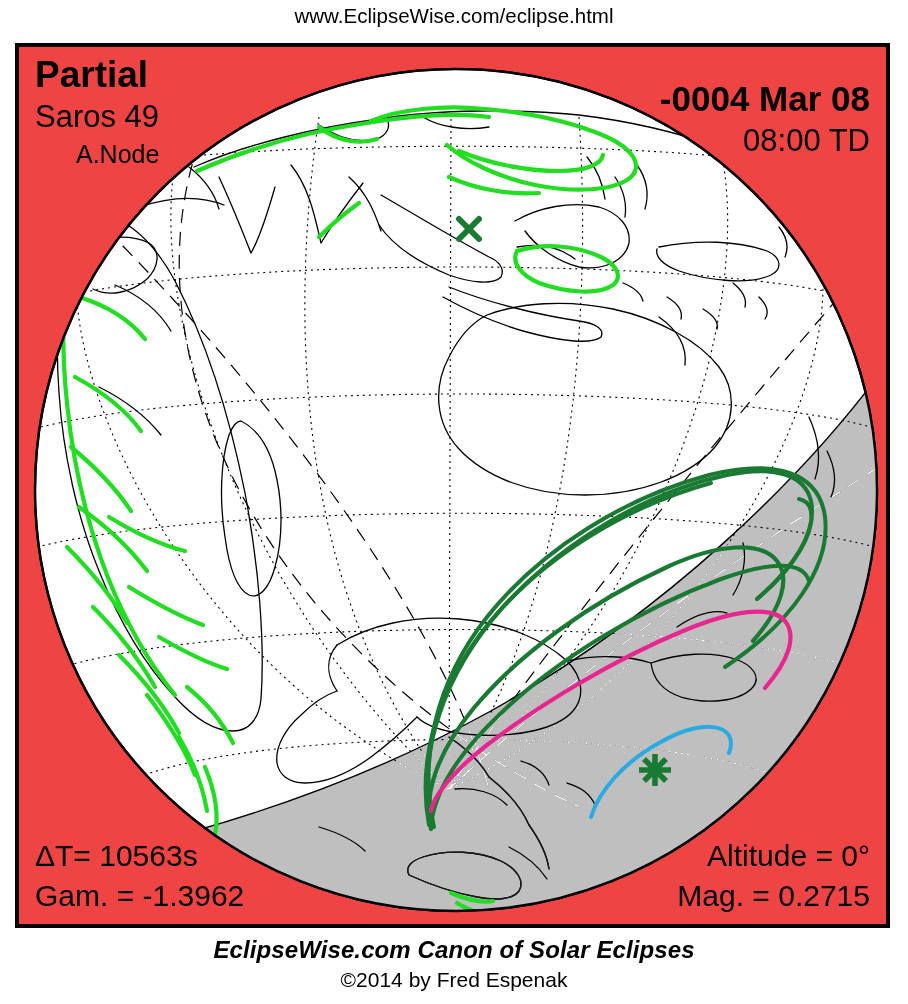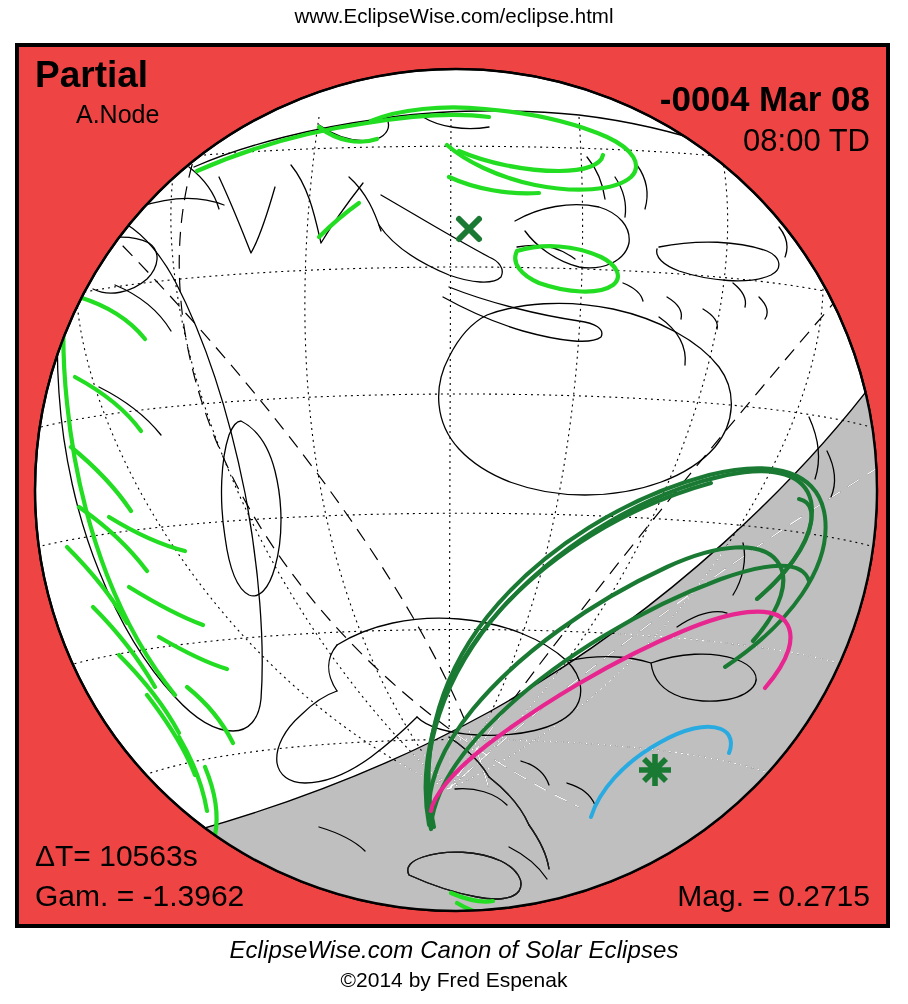--- a/index.html
+++ b/index.html
@@ -95,21 +95,21 @@
   }
 
   
   .footer-main {
     position: absolute;
     left: 0;
     top: 936px;
     width: 908px;
     text-align: center;
     font-size: 24px;
-    font-weight: normal;
+    font-weight: bold;
     font-style: italic;
     letter-spacing: 0.1px;
   }
   .footer-sub {
     position: absolute;
     left: 0;
     top: 968px;
     width: 908px;
     text-align: center;
     font-size: 21px;
@@ -339,34 +339,36 @@
           </g>
 
         </g>
 
         <circle cx="437" cy="443" r="421" fill="none" stroke="#000000" stroke-width="2.4"></circle>
       </svg>
     </div>
 
     <div class="corner tl">
       <div class="big-type">Partial</div>
+      <div class="med-line">Saros  49</div>
       <div class="small-line">A.Node</div>
     </div>
 
     <div class="corner tr">
       <div class="big-date">-0004 Mar 08</div>
       <div class="med-line">08:00 TD</div>
     </div>
 
     <div class="corner bl">
       <div class="stat-line">ΔT=  10563s</div>
       <div class="stat-line">Gam. = -1.3962</div>
     </div>
 
     <div class="corner br">
+      <div class="stat-line">Altitude =  0°</div>
       <div class="stat-line">Mag. = 0.2715</div>
     </div>
 
   </div>
 
   <div class="footer-main">EclipseWise.com Canon of Solar Eclipses</div>
   <div class="footer-sub">©2014 by Fred Espenak</div>
 
 </div>
 

